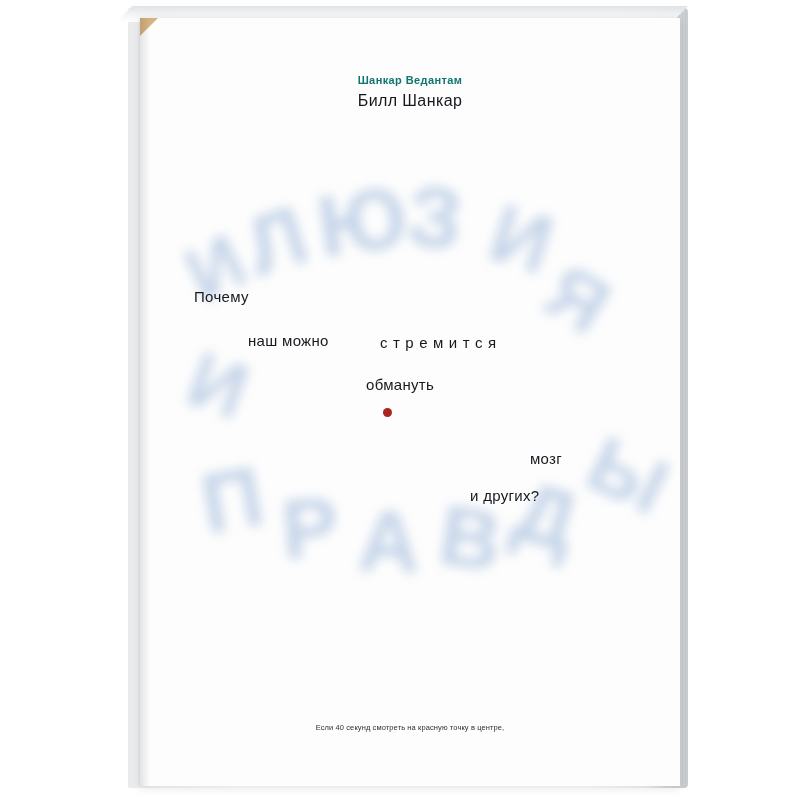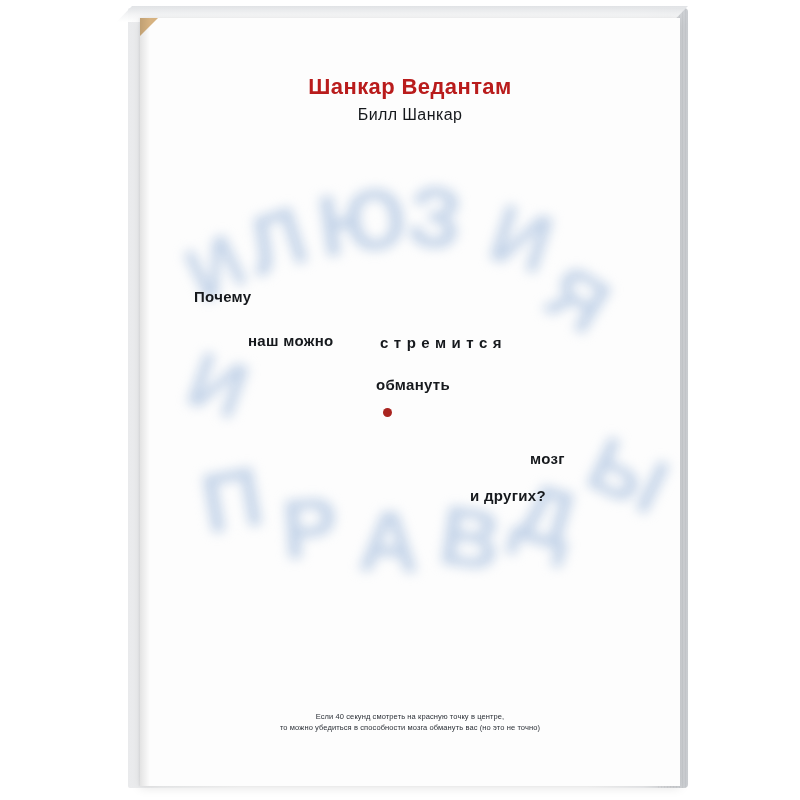--- a/index.html
+++ b/index.html
@@ -87,24 +87,24 @@
 
   
   .authors {
     position: absolute;
     top: 56px;
     left: 0;
     width: 100%;
     text-align: center;
   }
   .author-main {
-    font-size: 22px;
+    font-size: 11px;
     font-weight: bold;
     letter-spacing: 0.4px;
-    color: #b91c1c;
+    color: #0f766e;
   }
   .author-second {
     margin-top: 6px;
     font-size: 16px;
     font-weight: normal;
     letter-spacing: 0.4px;
     color: #15181c;
   }
 
   
@@ -140,30 +140,30 @@
 
   
   .title-layer {
     position: absolute;
     left: 0; top: 0;
     width: 100%; height: 100%;
   }
   .tw {
     position: absolute;
     font-size: 15px;
-    font-weight: bold;
+    font-weight: normal;
     color: #16191d;
     letter-spacing: 0.3px;
     white-space: nowrap;
     text-align: right;
   }
   .w0 { left: 54px;  top: 270px; }
   .w1 { left: 108px; top: 314px; }
   .w2 { left: 240px; top: 316px; letter-spacing: 5.5px; }
-  .w3 { left: 236px; top: 358px; }
+  .w3 { left: 226px; top: 358px; }
   .w4 { left: 390px; top: 432px; }
   .w5 { left: 330px; top: 469px; }
 
   .red-dot {
     position: absolute;
     left: 243px;
     top: 390px;
     width: 9px;
     height: 9px;
     border-radius: 50%;
@@ -223,17 +223,16 @@
       <div class="tw w1">наш можно</div>
       <div class="tw w2">стремится</div>
       <div class="tw w3">обмануть</div>
       <div class="tw w4">мозг</div>
       <div class="tw w5">и других?</div>
       <div class="red-dot"></div>
     </div>
 
     <div class="note">
       <div>Если 40 секунд смотреть на красную точку в центре,</div>
-      <div>то можно убедиться в способности мозга обмануть вас (но это не точно)</div>
     </div>
 
   </div>
 </div>
 
 </body></html>

